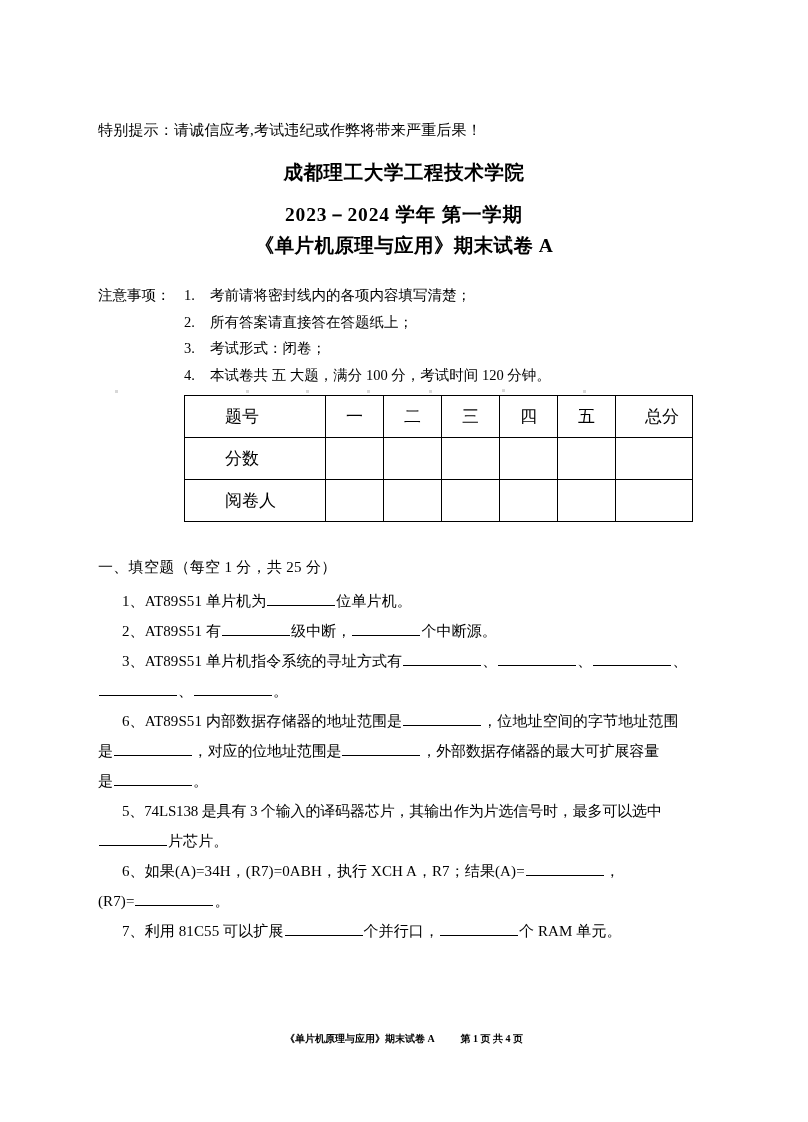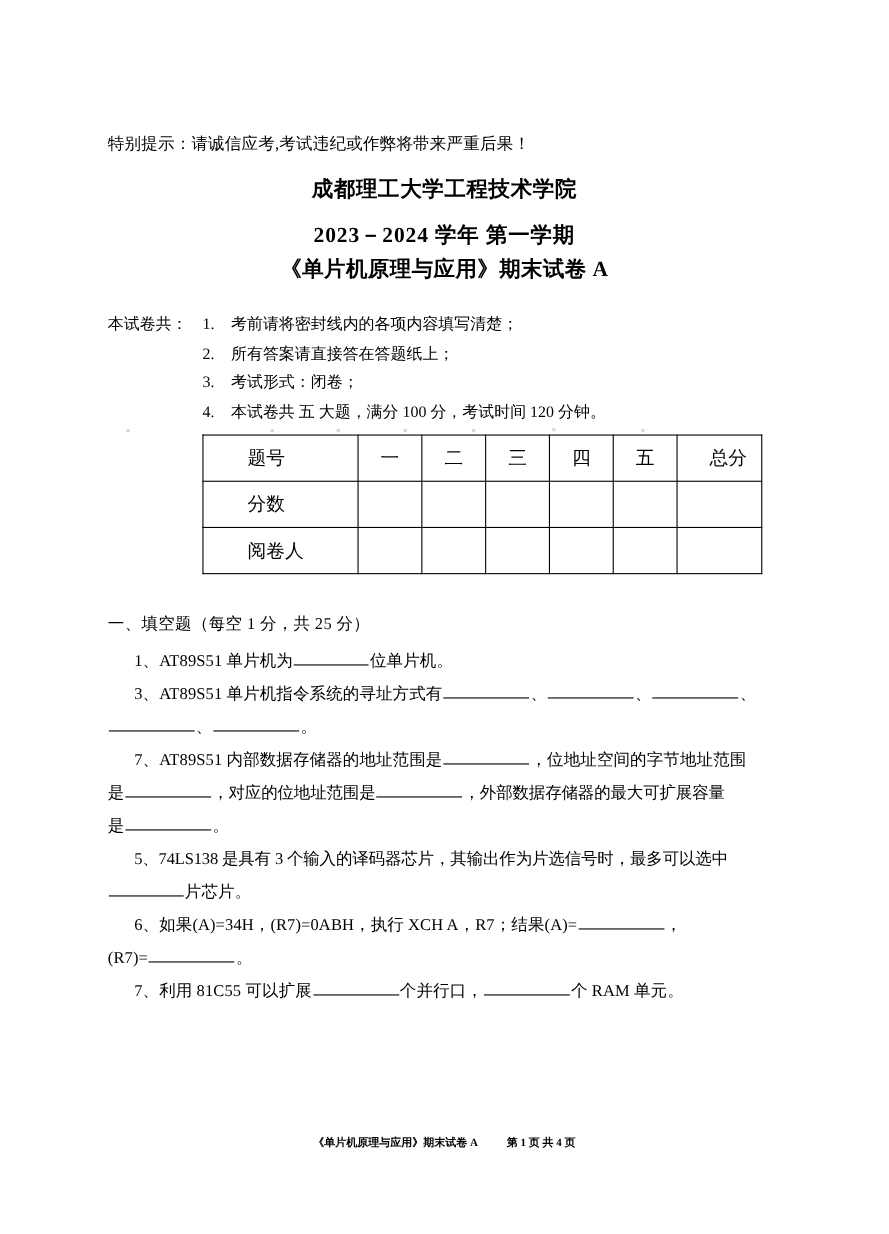--- a/index.html
+++ b/index.html
@@ -177,21 +177,21 @@
   <div class="notice-line">特别提示：请诚信应考,考试违纪或作弊将带来严重后果！</div>
 
   <div class="title-block">
     <div class="title-line l1">成都理工大学工程技术学院</div>
     <div class="title-line l2">2023－2024 学年  第一学期</div>
     <div class="title-line l3">《单片机原理与应用》期末试卷 A</div>
   </div>
 
   <div class="notes" id="notes-container">
       <div class="notes-row">
-        <span class="notes-label">本试卷共：</span>
+        <span class="notes-label">注意事项：</span>
         <span class="notes-num">1.</span>
         <span class="notes-text">考前请将密封线内的各项内容填写清楚；</span>
       </div>
       <div class="notes-row sub">
         <span class="notes-label">注意事项：</span>
         <span class="notes-num">2.</span>
         <span class="notes-text">所有答案请直接答在答题纸上；</span>
       </div>
       <div class="notes-row sub">
         <span class="notes-label">注意事项：</span>
@@ -237,25 +237,28 @@
       </tbody>
   </table>
 
   <div class="section-heading">一、填空题（每空 1 分，共 25 分）</div>
 
   <div class="questions" id="questions-container">
       <div class="q">
         <div class="q-line indent"><span>1、AT89S51 单片机为</span><span class="blank b-md"></span><span>位单片机。</span></div>
       </div>
       <div class="q">
+        <div class="q-line indent"><span>2、AT89S51 有</span><span class="blank b-md"></span><span>级中断，</span><span class="blank b-md"></span><span>个中断源。</span></div>
+      </div>
+      <div class="q">
         <div class="q-line indent"><span>3、AT89S51 单片机指令系统的寻址方式有</span><span class="blank b-lg"></span><span>、</span><span class="blank b-lg"></span><span>、</span><span class="blank b-lg"></span><span>、</span></div>
         <div class="q-line"><span class="blank b-lg"></span><span>、</span><span class="blank b-lg"></span><span>。</span></div>
       </div>
       <div class="q">
-        <div class="q-line indent"><span>7、AT89S51 内部数据存储器的地址范围是</span><span class="blank b-lg"></span><span>，位地址空间的字节地址范围</span></div>
+        <div class="q-line indent"><span>6、AT89S51 内部数据存储器的地址范围是</span><span class="blank b-lg"></span><span>，位地址空间的字节地址范围</span></div>
         <div class="q-line tight"><span>是</span><span class="blank b-lg"></span><span>，对应的位地址范围是</span><span class="blank b-lg"></span><span>，外部数据存储器的最大可扩展容量</span></div>
         <div class="q-line"><span>是</span><span class="blank b-lg"></span><span>。</span></div>
       </div>
       <div class="q">
         <div class="q-line indent tight"><span>5、74LS138 是具有 3 个输入的译码器芯片，其输出作为片选信号时，最多可以选中</span></div>
         <div class="q-line"><span class="blank b-md"></span><span>片芯片。</span></div>
       </div>
       <div class="q">
         <div class="q-line indent"><span>6、如果(A)=34H，(R7)=0ABH，执行 XCH   A，R7；结果(A)=</span><span class="blank b-lg"></span><span>，</span></div>
         <div class="q-line"><span>(R7)=</span><span class="blank b-lg"></span><span>。</span></div>

